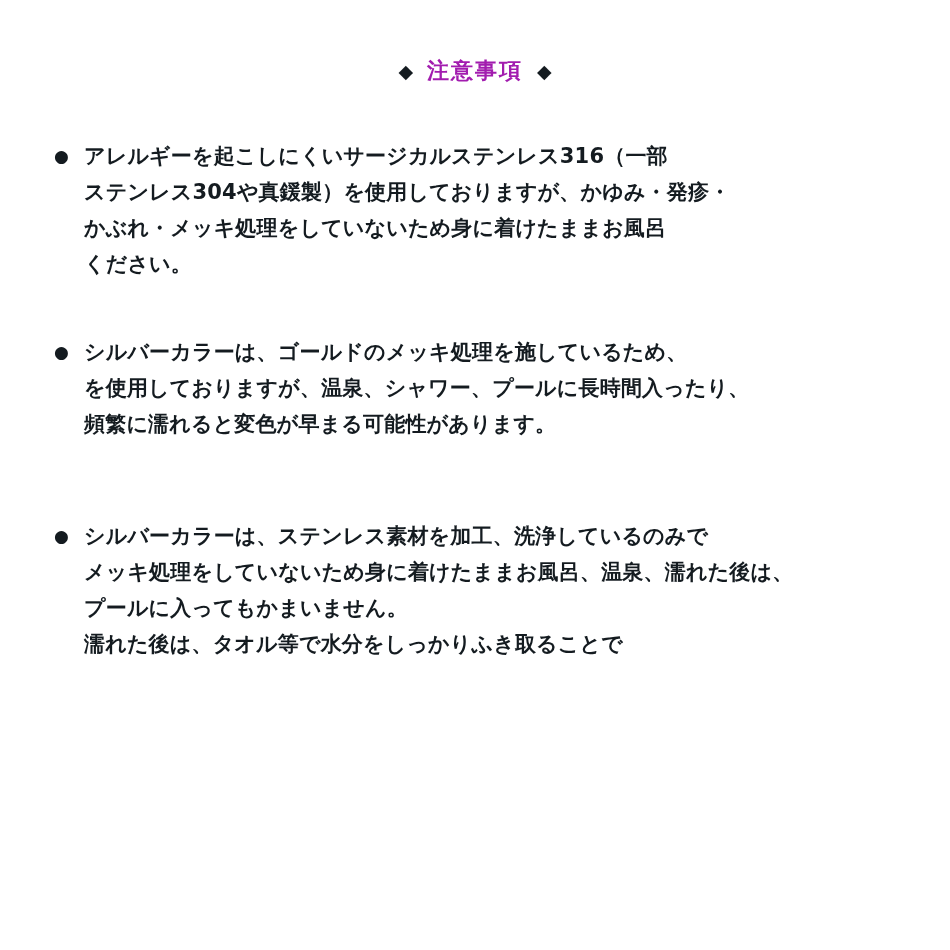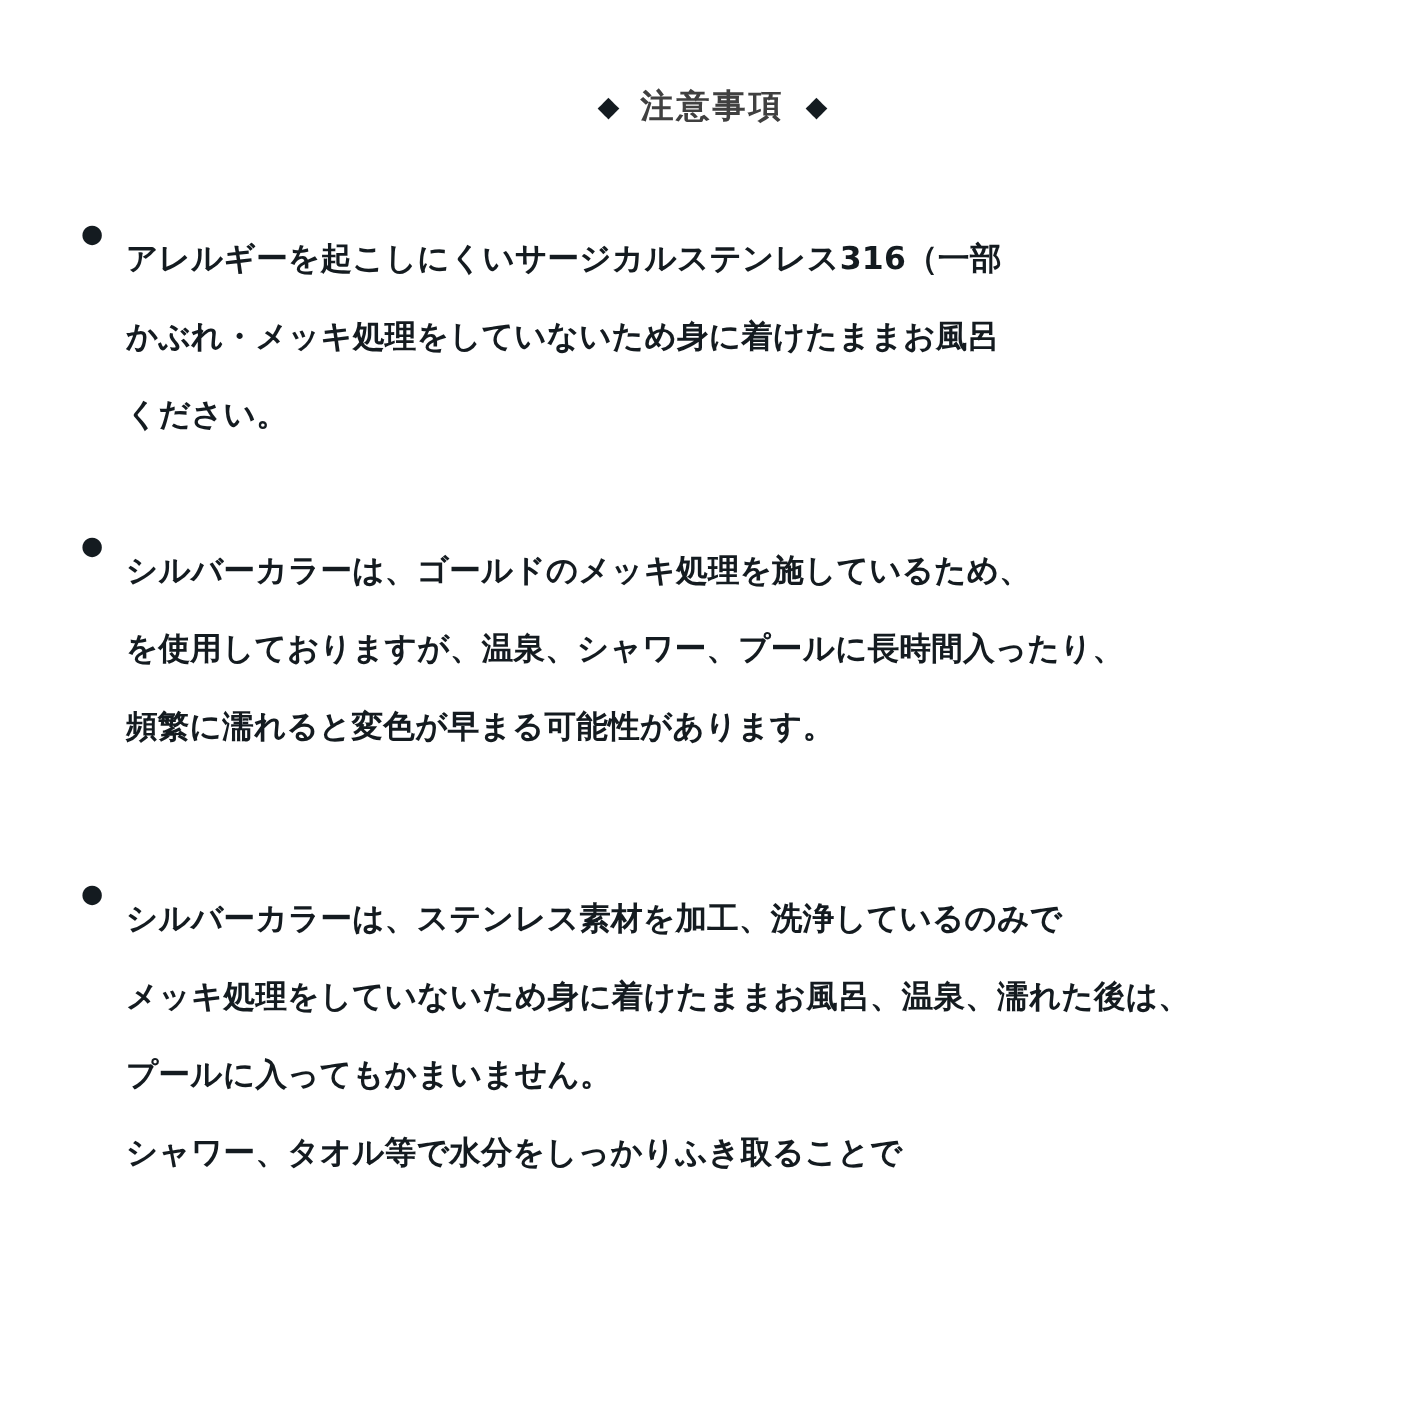--- a/index.html
+++ b/index.html
@@ -30,21 +30,21 @@
   }
   .title-diamond {
     font-size: 19px;
     line-height: 1;
     color: #141b20;
   }
   .title-text {
     font-size: 22px;
     font-weight: 700;
     letter-spacing: 2px;
-    color: #404040;
+    color: #a21caf;
     white-space: nowrap;
   }
   .notes {
     margin: 0;
     padding: 0;
     list-style: none;
   }
   .note {
     display: flex;
     align-items: flex-start;
@@ -65,58 +65,58 @@
   .note-body {
     flex: 1 1 auto;
   }
   .note-line {
     font-size: 21px;
     line-height: 36px;
     font-weight: 700;
     letter-spacing: 0.2px;
     color: #141b20;
     white-space: nowrap;
-    margin-top: 16px;
   }
 </style>
 </head>
 <body>
 
 <div class="page">
 
   <div class="title-row">
     <span class="title-diamond">◆</span>
     <span class="title-text">注意事項</span>
     <span class="title-diamond">◆</span>
   </div>
 
   <ul class="notes">
 
     <li class="note">
       <span class="bullet">●</span>
       <div class="note-body">
         <div class="note-line">アレルギーを起こしにくいサージカルステンレス316（一部</div>
+        <div class="note-line">ステンレス304や真鍰製）を使用しておりますが、かゆみ・発疹・</div>
         <div class="note-line">かぶれ・メッキ処理をしていないため身に着けたままお風呂</div>
         <div class="note-line">ください。</div>
       </div>
     </li>
 
     <li class="note gap-large">
       <span class="bullet">●</span>
       <div class="note-body">
         <div class="note-line">シルバーカラーは、ゴールドのメッキ処理を施しているため、</div>
         <div class="note-line">を使用しておりますが、温泉、シャワー、プールに長時間入ったり、</div>
         <div class="note-line">頻繁に濡れると変色が早まる可能性があります。</div>
       </div>
     </li>
 
     <li class="note">
       <span class="bullet">●</span>
       <div class="note-body">
         <div class="note-line">シルバーカラーは、ステンレス素材を加工、洗浄しているのみで</div>
         <div class="note-line">メッキ処理をしていないため身に着けたままお風呂、温泉、濡れた後は、</div>
         <div class="note-line">プールに入ってもかまいません。</div>
-        <div class="note-line">シャワー、タオル等で水分をしっかりふき取ることで</div>
+        <div class="note-line">濡れた後は、タオル等で水分をしっかりふき取ることで</div>
       </div>
     </li>
 
   </ul>
 </div>
 
 </body></html>

